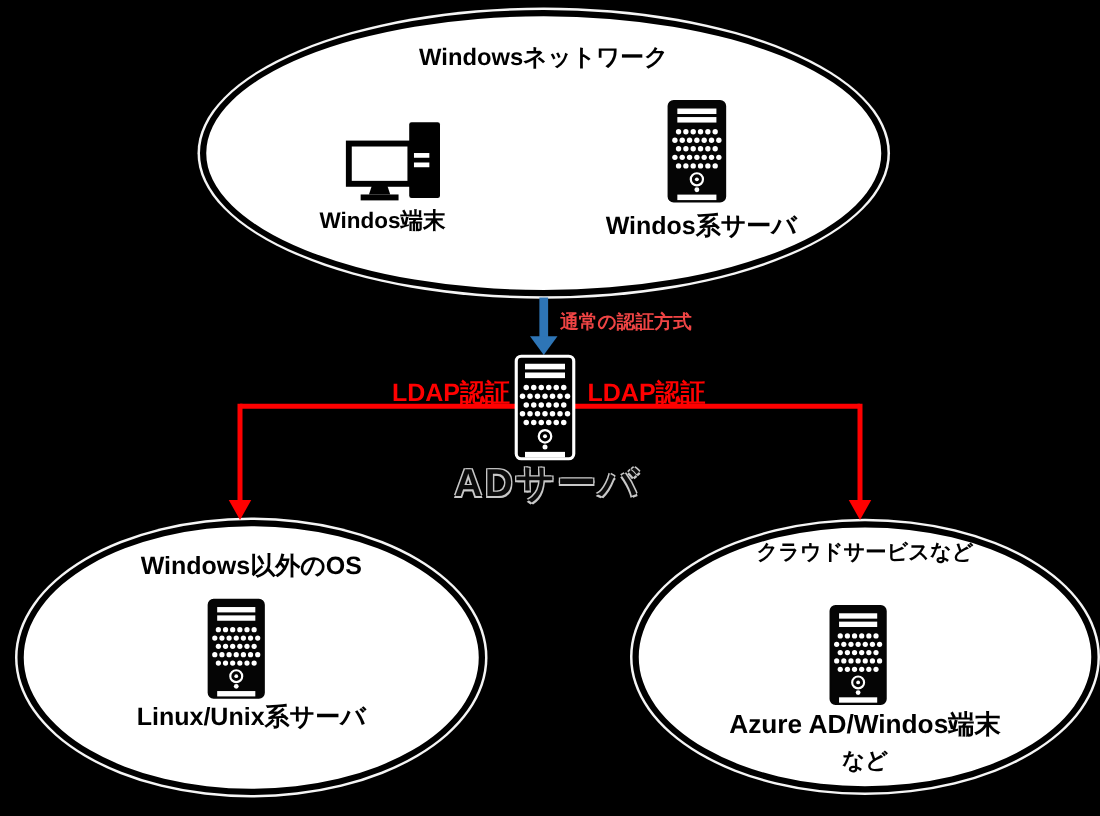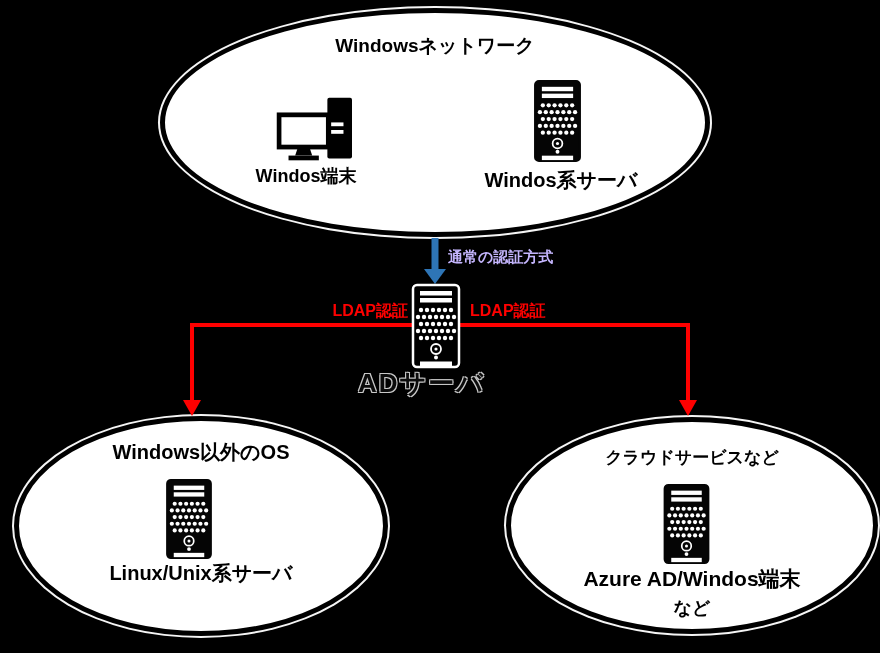--- a/index.html
+++ b/index.html
@@ -21,25 +21,25 @@
   .icon{position:absolute;}
   .icon svg{display:block;width:100%;height:100%;}
   
   .server-dark{--body-fill:#050505;--body-stroke:#050505;--body-sw:2;--detail:#ffffff;}
   .server-light{--body-fill:#000000;--body-stroke:#ffffff;--body-sw:2.5;--detail:#ffffff;}
   .srv-body{fill:var(--body-fill);stroke:var(--body-stroke);stroke-width:var(--body-sw);}
   .srv-detail{fill:var(--detail);}
   .srv-ring{fill:none;stroke:var(--detail);stroke-width:1.8;}
   #arrow-layer{position:absolute;left:0;top:0;z-index:5;}
   .float-label{position:absolute;font-weight:700;white-space:nowrap;z-index:7;}
-  #normal-auth-label{color:#c4b5fd;font-size:15px;}
-  .ldap-label{color:#FF0000;font-size:16px;}
+  #normal-auth-label{color:#ef4444;font-size:15px;}
+  .ldap-label{color:#FF0000;font-size:20px;}
   #ad-server-icon{z-index:6;}
   #ad-server-label{
-    color:#0b0b0b;font-size:26px;letter-spacing:2px;text-align:left;
+    color:#0b0b0b;font-size:31px;letter-spacing:2px;text-align:center;
     text-shadow:-1px -1px 0 #c8c8c8,1px -1px 0 #c8c8c8,-1px 1px 0 #c8c8c8,1px 1px 0 #c8c8c8;
   }
 </style>
 </head>
 <body>
 
 <svg width="0" height="0" style="position:absolute">
   <defs>
     <symbol id="server-sym" viewBox="0 0 50 86">
       <rect class="srv-body" x="2" y="2" width="46" height="82" rx="4"></rect>
@@ -117,21 +117,21 @@
     <div class="lbl" style="left:41px;top:151px;width:200px;font-size:18px;">Windos端末</div>
     <div class="icon server-dark" style="left:368px;top:66px;width:49px;height:84px;">
       <svg viewBox="0 0 50 86">
           <use href="#server-sym"></use>
         </svg>
     </div>
     <div class="lbl" style="left:296px;top:154px;width:200px;font-size:20px;">Windos系サーバ</div>
   </div>
 
   <div class="ellipse" style="left:506px;top:417px;width:372px;height:217px;">
-    <div class="ellipse-title" style="top:24px;font-size:17px;">クラウドサービスなど</div>
+    <div class="ellipse-title" style="top:8px;font-size:17px;">クラウドサービスなど</div>
     <div class="icon server-dark" style="left:151px;top:61px;width:49px;height:82px;">
       <svg viewBox="0 0 50 86">
           <use href="#server-sym"></use>
         </svg>
     </div>
     <div class="lbl" style="left:31px;top:143px;width:300px;font-size:21px;">Azure AD/Windos端末</div>
     <div class="lbl" style="left:31px;top:174px;width:300px;font-size:18px;font-family:Liberation Serif, serif;">など</div>
   </div>
 
   <svg id="arrow-layer" width="880" height="653" viewBox="0 0 880 653">

